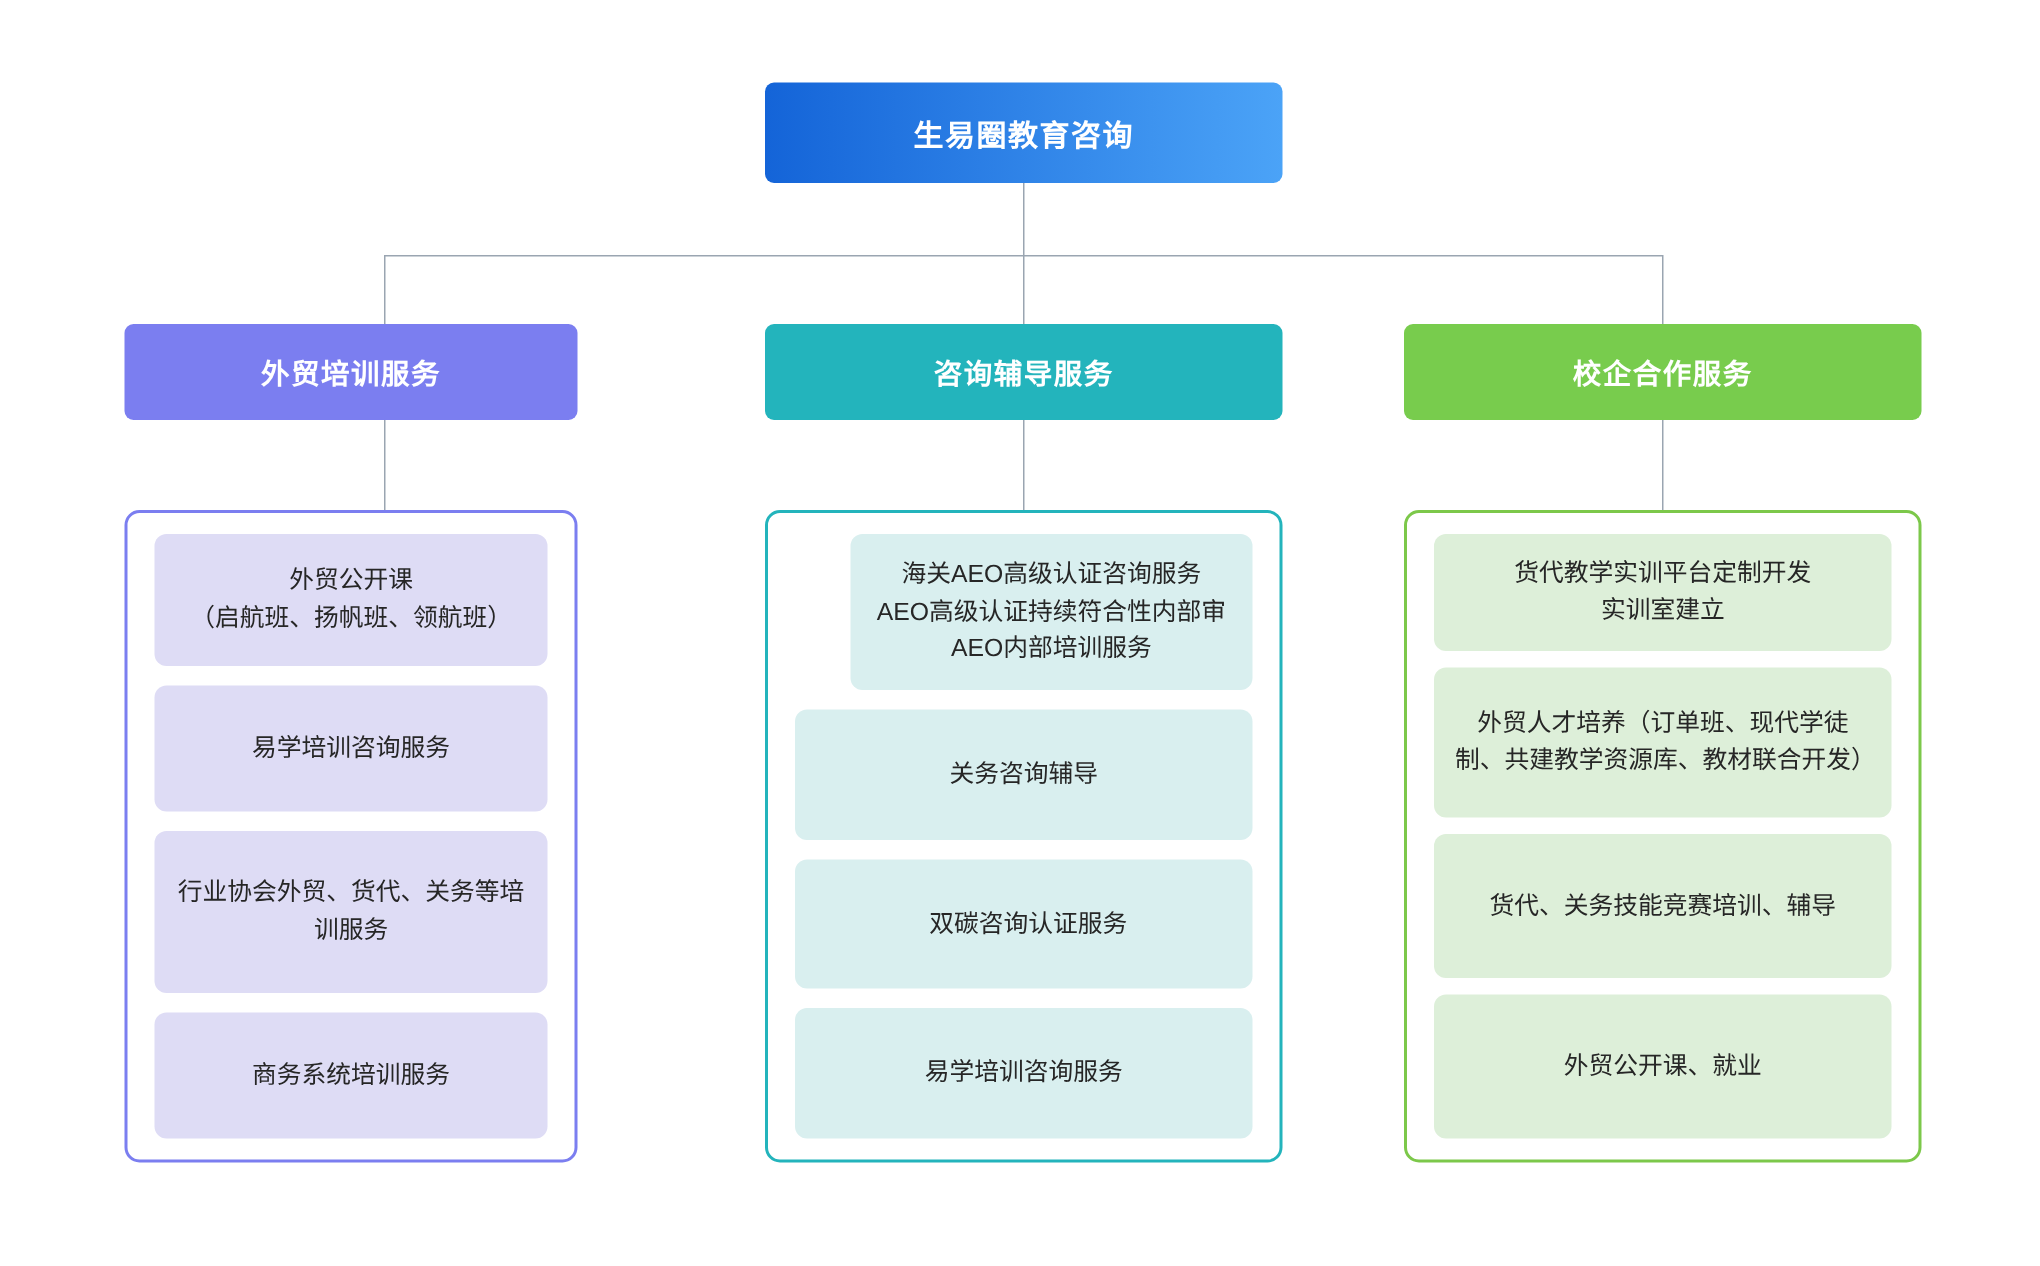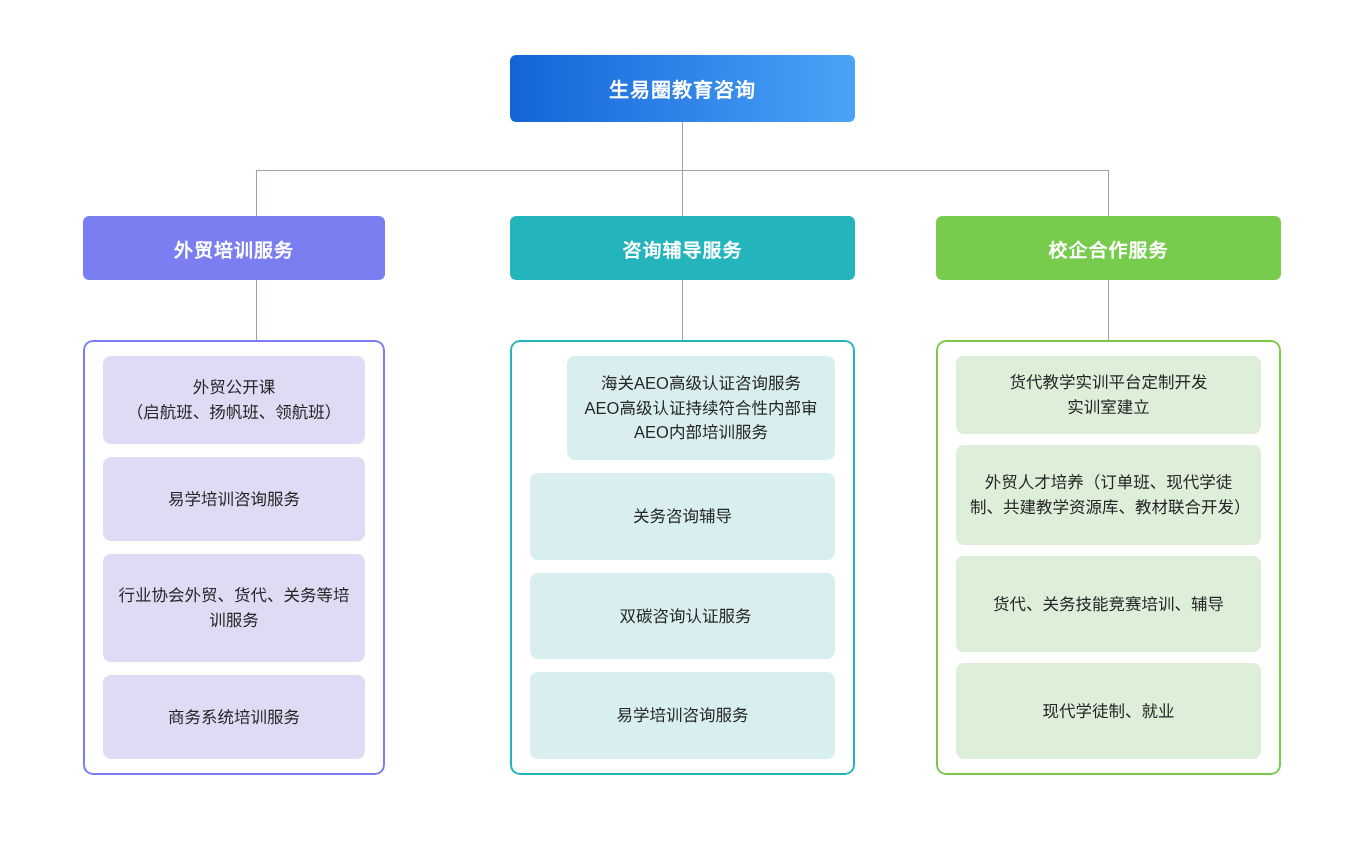--- a/index.html
+++ b/index.html
@@ -156,17 +156,17 @@
       <span>货代教学实训平台定制开发
 实训室建立</span>
     </div>
     <div class="leaf-card" style="background: rgb(221, 239, 217); flex: 0 0 100px; margin-top: 11px;">
       <span>外贸人才培养（订单班、现代学徒制、共建教学资源库、教材联合开发）</span>
     </div>
     <div class="leaf-card" style="background: rgb(221, 239, 217); flex: 1 1 auto; margin-top: 11px;">
       <span>货代、关务技能竞赛培训、辅导</span>
     </div>
     <div class="leaf-card" style="background: rgb(221, 239, 217); flex: 1 1 auto; margin-top: 11px;">
-      <span>现代学徒制、就业</span>
+      <span>外贸公开课、就业</span>
     </div>
   </div>
 
 </div>
 
 </body></html>

